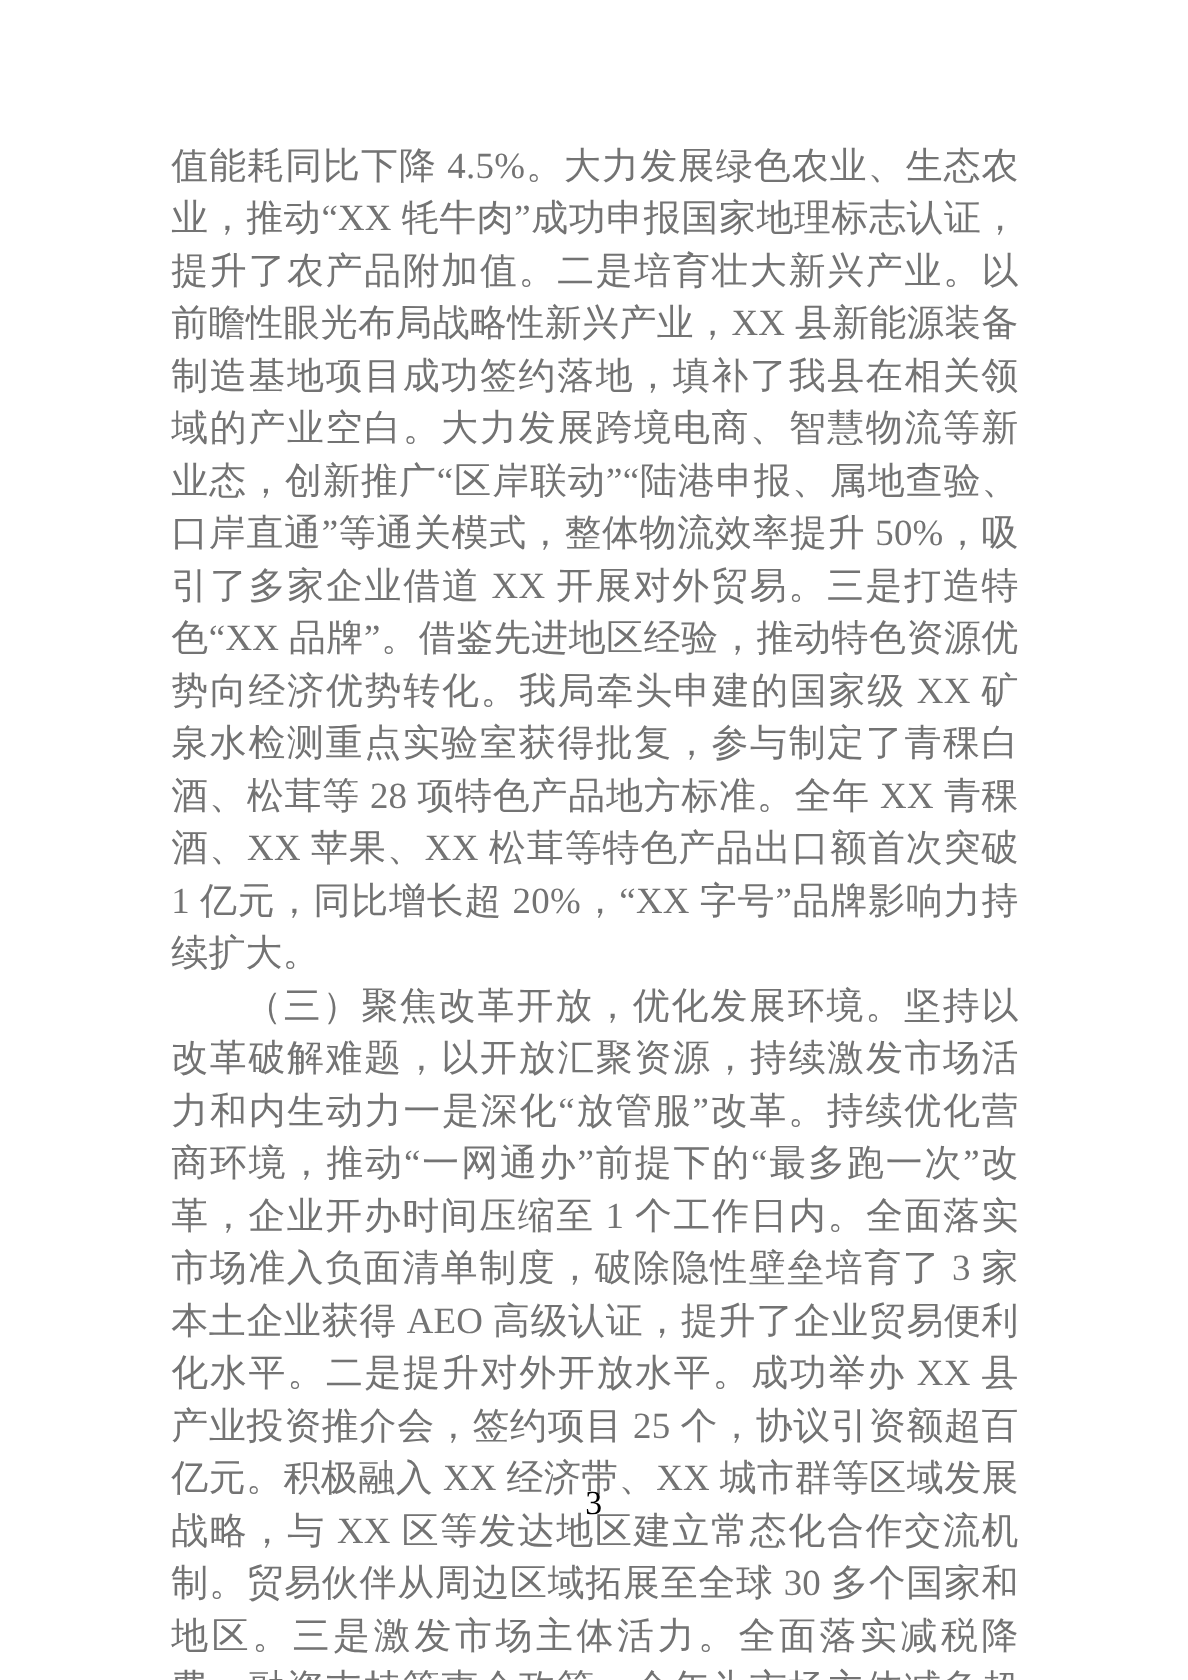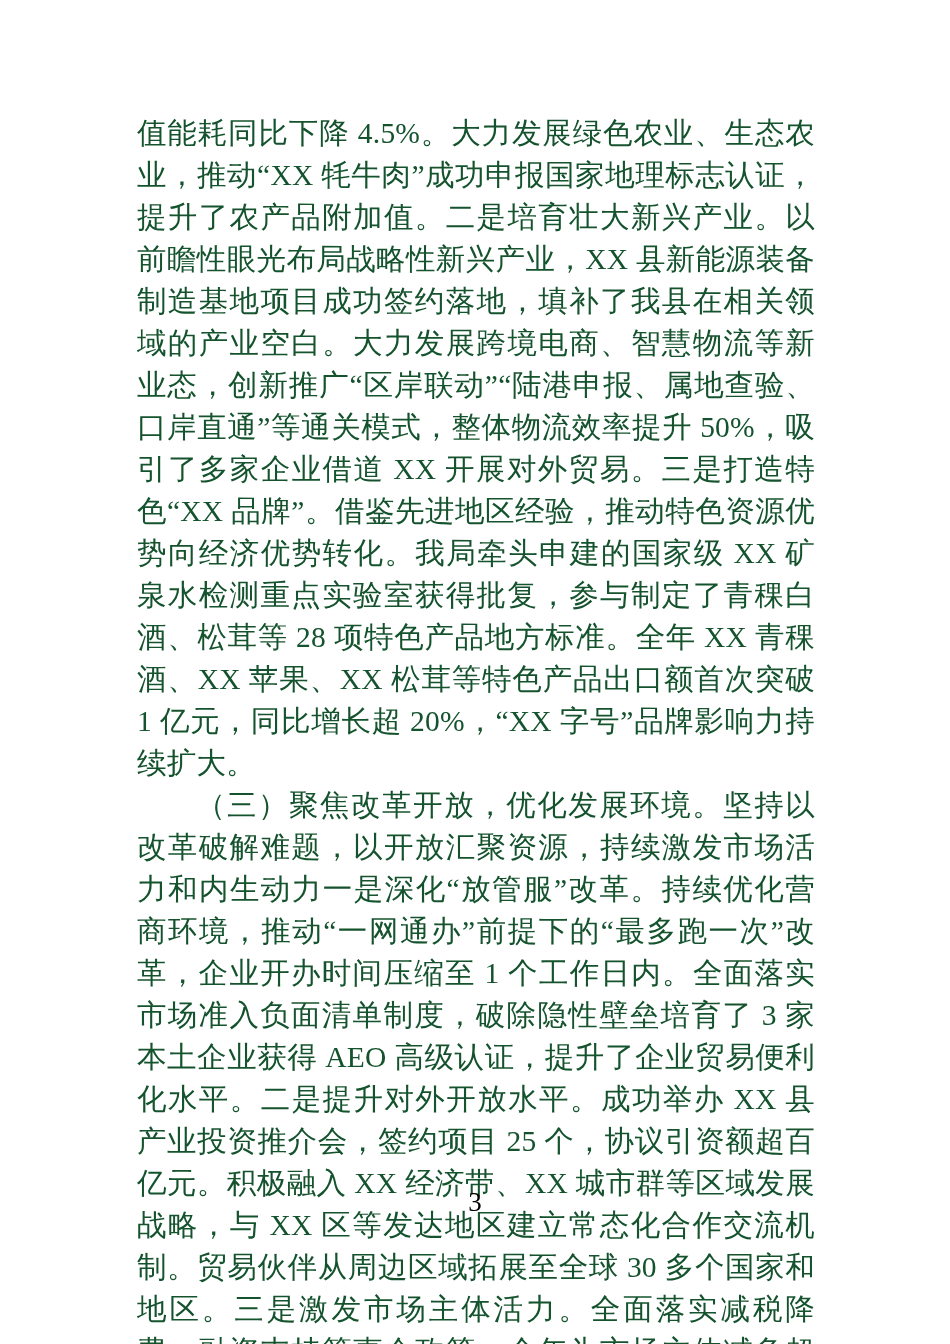--- a/index.html
+++ b/index.html
@@ -23,21 +23,21 @@
     left: 137px;
     top: 112px;
     width: 678px;
   }
 
   .para {
     margin: 0;
     font-family: "Liberation Serif", "DejaVu Serif", serif;
     font-size: 29.5px;
     line-height: 42px;
-    color: #14532d;
+    color: #737373;
     text-align: justify;
     text-justify: inter-character;
     text-align-last: left;
     letter-spacing: 0.2px;
     word-break: break-all;
     -webkit-font-smoothing: none;
   }
 
   .para.indent {
     text-indent: 59px;

